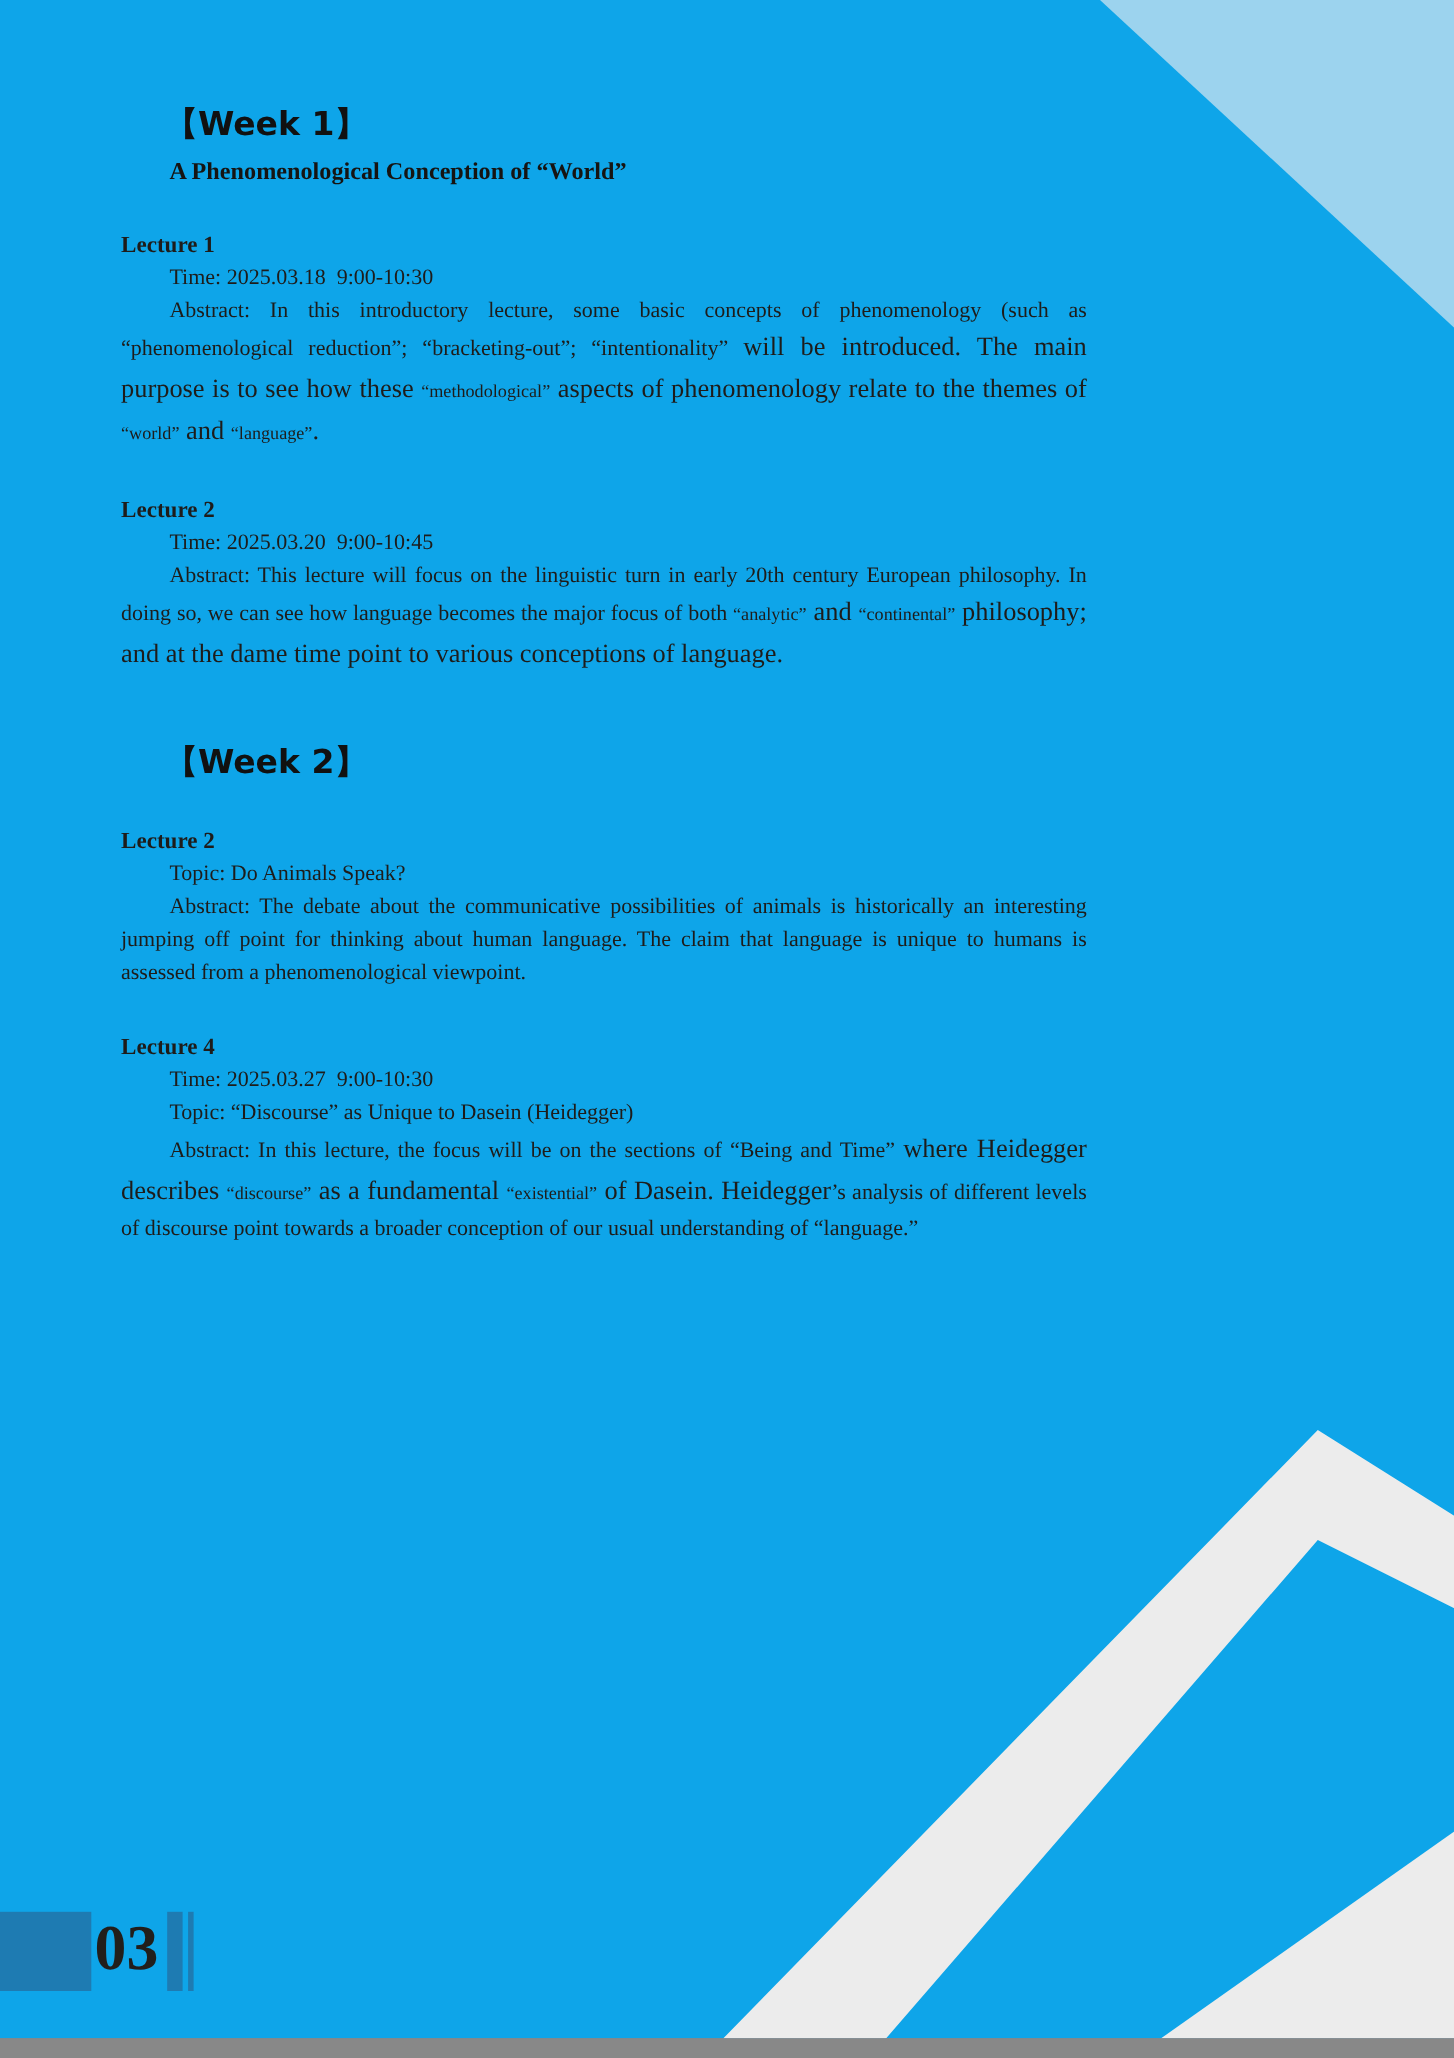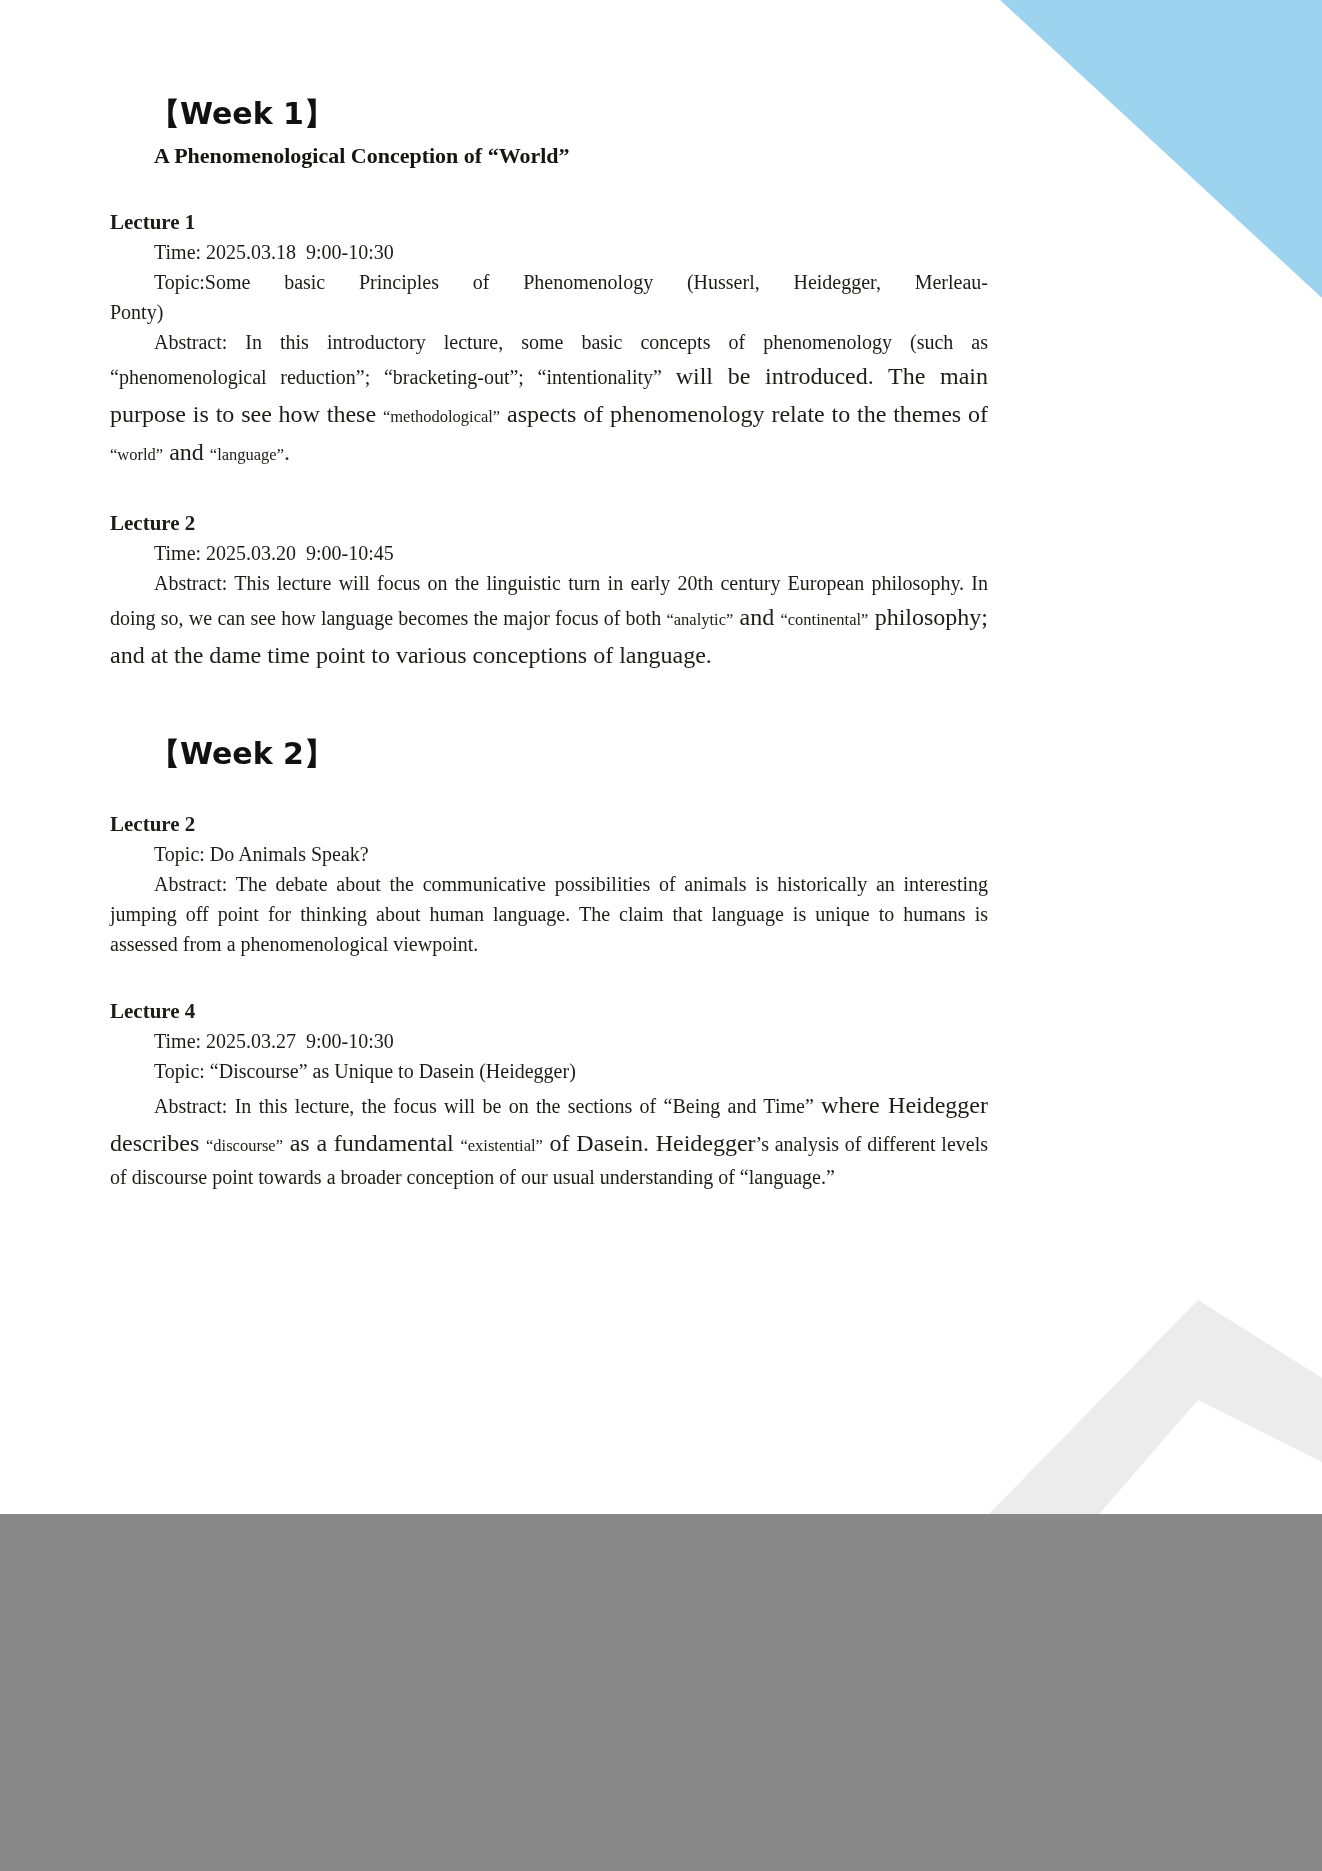--- a/index.html
+++ b/index.html
@@ -1,21 +1,21 @@
 <!DOCTYPE html>
 <html><head>
 <meta charset="utf-8">
 <style>
   html, body { margin: 0; padding: 0; background: #888; }
   .page {
     position: relative;
     width: 1322px;
-    height: 1514px;
+    height: 1853px;
     margin: 0 auto;
-    background: #ffffff;
+    background: #0ea5e9;
     overflow: hidden;
     color: #1e1c1a;
     font-family: "Liberation Serif", serif;
   }
   
   .corner-triangle { position: absolute; top: 0; right: 0; z-index: 0; }
   .watermark { position: absolute; left: 500px; top: 1080px; z-index: 0; }
   
   .content {
     position: relative;
@@ -73,21 +73,21 @@
   .t-sm { font-size: 16.5px; }
   
   .footer-rect {
     position: absolute; left: 0; top: 1738px;
     width: 83px; height: 72px;
     background: #1e7bb2; z-index: 3;
   }
   .page-num {
     position: absolute; left: 86px; top: 1742px;
     font-family: "Liberation Serif", serif;
-    font-weight: bold; font-size: 44px; line-height: 58px;
+    font-weight: bold; font-size: 58px; line-height: 58px;
     color: #221e1b; z-index: 3;
   }
   .footer-bar { position: absolute; top: 1738px; height: 72px; background: #1e7bb2; z-index: 3; }
   .footer-bar.thick { left: 152px; width: 14px; }
   .footer-bar.thin  { left: 171px; width: 5px; }
 </style>
 </head>
 <body>
 
 <div class="page">
@@ -103,24 +103,20 @@
 
   <div class="content">
 
     <section class="week">
       <h2 class="week-heading">【Week 1】</h2>
       <h3 class="week-subtitle">A Phenomenological Conception of “World”</h3>
 
       <div class="lecture">
         <h4 class="lecture-title">Lecture 1</h4>
         <p class="line time">Time: 2025.03.18  9:00-10:30</p>
-        <p class="line topic-wrap">
-            <span class="jline">Topic:Some basic Principles of Phenomenology (Husserl, Heidegger, Merleau-</span>
-            <span class="cont">Ponty)</span>
-          </p>
         <p class="abstract"><span class="t-n">Abstract: In this introductory lecture, some basic concepts of phenomenology (such as “phenomenological reduction”; “bracketing-out”; “intentionality” </span><span class="t-lg">will be introduced. The main purpose is to see how these </span><span class="t-sm">“methodological”</span><span class="t-lg"> aspects of phenomenology relate to the themes of </span><span class="t-sm">“world”</span><span class="t-lg"> and </span><span class="t-sm">“language”</span><span class="t-lg">.</span></p>
       </div>
 
       <div class="lecture">
         <h4 class="lecture-title">Lecture 2</h4>
         <p class="line time">Time: 2025.03.20  9:00-10:45</p>
         <p class="abstract"><span class="t-n">Abstract: This lecture will focus on the linguistic turn in early 20th century European philosophy. In doing so, we can see how language becomes the major focus of both </span><span class="t-sm">“analytic”</span><span class="t-lg"> and </span><span class="t-sm">“continental”</span><span class="t-lg"> philosophy; and at the dame time point to various conceptions of language.</span></p>
       </div>
     </section>
 

